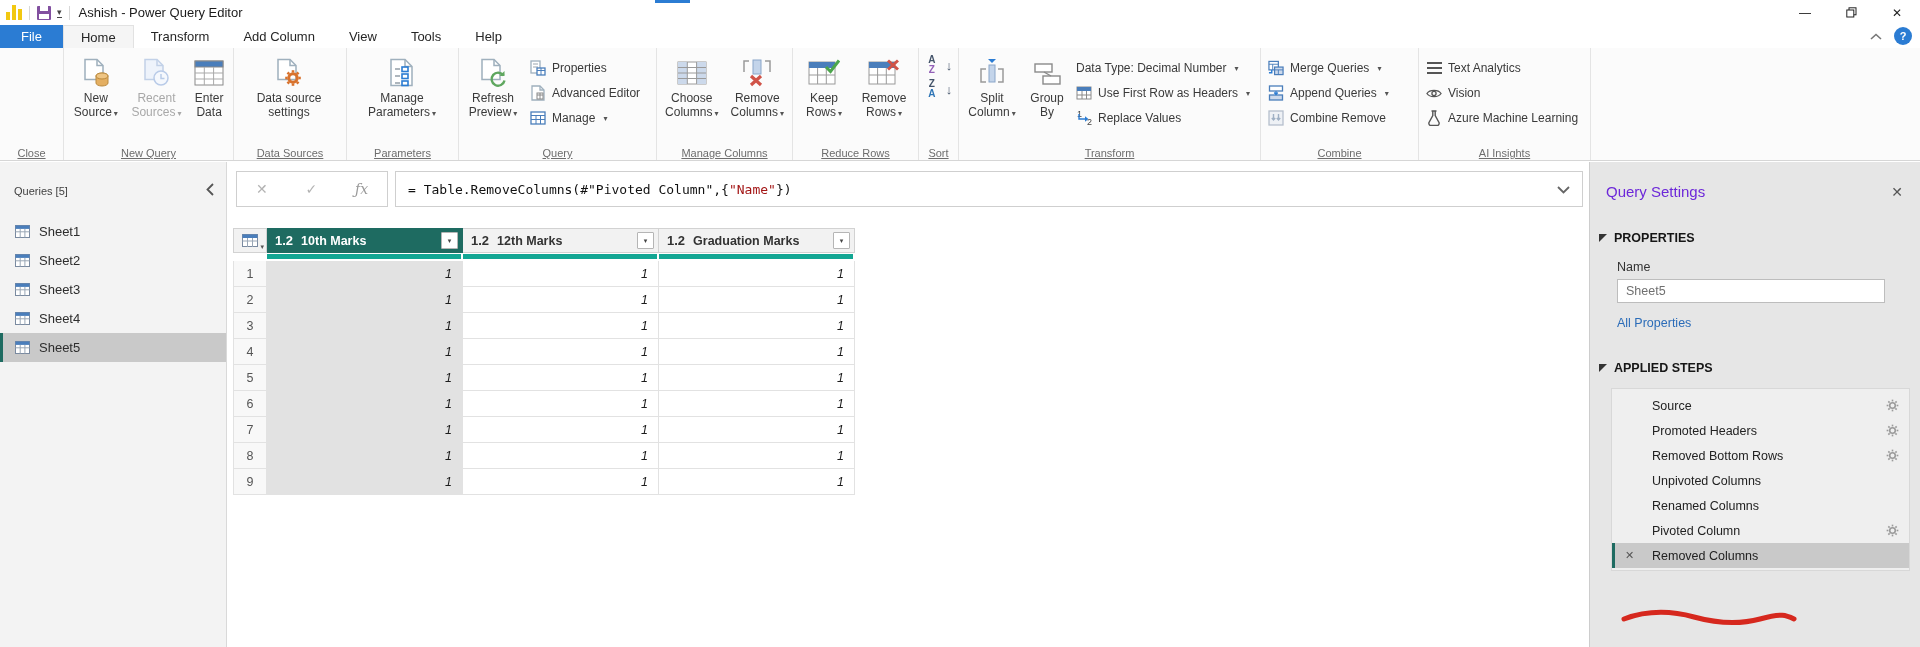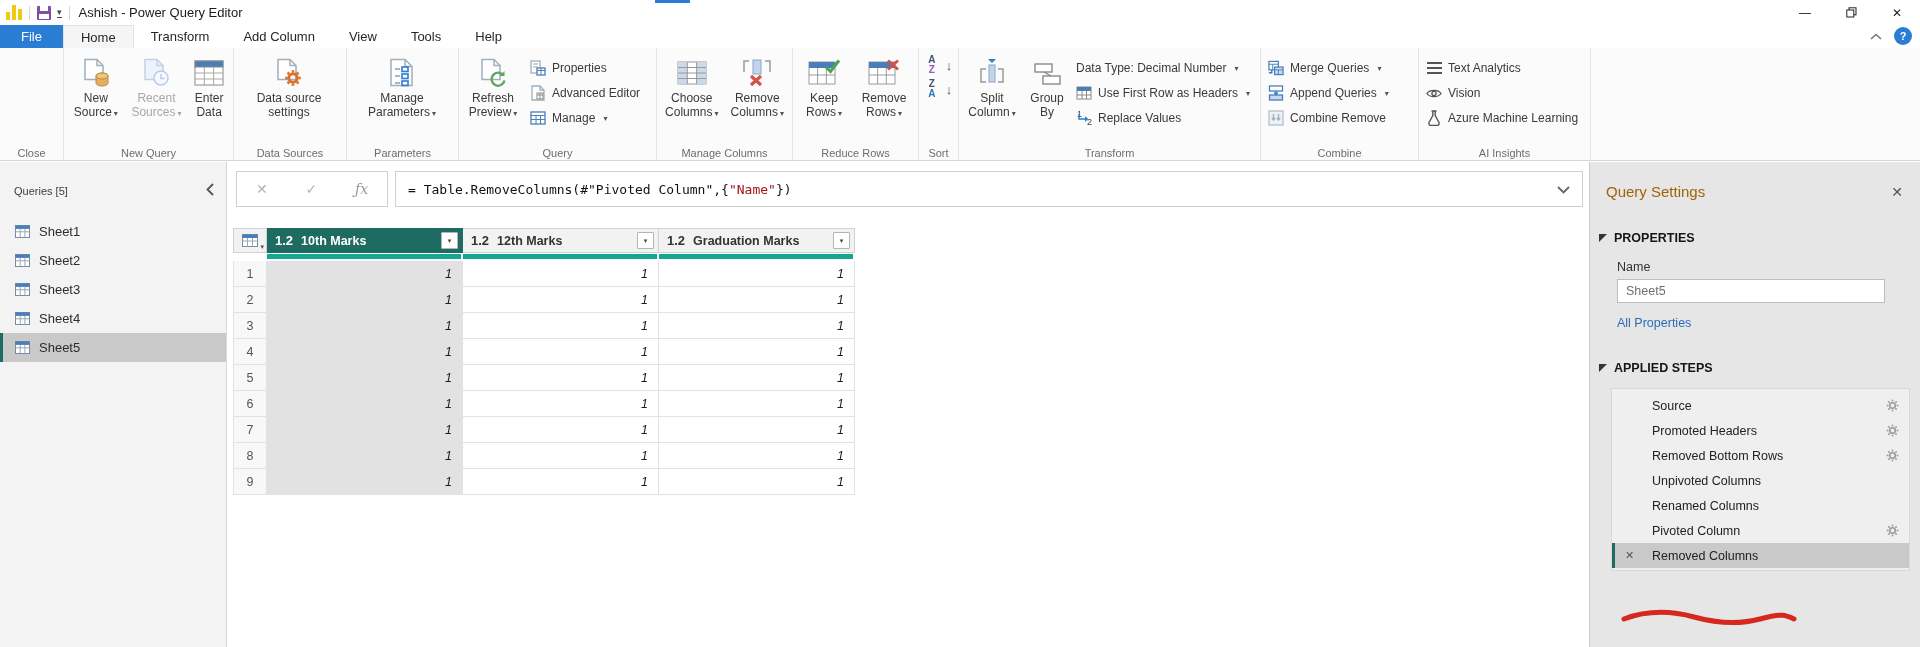--- a/index.html
+++ b/index.html
@@ -27,21 +27,21 @@
   .tab { display:flex; align-items:center; padding:0 17px; color:#262626; }
   .tab-file { background:#2b7cd3; color:#fff; padding:0 21px; }
   .tab-active { background:#f5f5f5; border:1px solid #e2e2e2; border-bottom:none; }
   .tabbar-right { position:absolute; right:8px; top:2px; display:flex; align-items:center; gap:12px; }
   .collapse-ribbon { color:#666; }
   .help-circle { width:18px; height:18px; border-radius:50%; background:#2b7cd3; color:#fff; font-size:11px; font-weight:bold; display:flex; align-items:center; justify-content:center; }
 
   
   .ribbon { height:113px; background:#fbfbfb; border-bottom:1px solid #d6d6d6; display:flex; }
   .rgroup { border-right:1px solid #e4e4e4; position:relative; padding:3px 2px 16px 2px; display:flex; }
-  .rgroup-label { position:absolute; bottom:1px; left:0; right:0; text-align:center; font-size:11px; color:#6d6d6d; white-space:nowrap; }
+  .rgroup-label { position:absolute; bottom:1px; left:0; right:0; text-align:center; font-size:11px; color:#6d6d6d; white-space:nowrap;text-decoration:underline; }
   .bigbtn { display:flex; flex-direction:column; align-items:center; text-align:center;
     font-size:12px; color:#3a3a3a; line-height:14px; padding-top:3px; }
   .bigbtn .bicon { height:37px; display:flex; align-items:center; justify-content:center; }
   .caret { font-size:8px; color:#555; margin-left:2px; }
   .disabled, .disabled .caret { color:#a8a8a8; }
   .stack { display:flex; flex-direction:column; padding-top:8px; gap:7px; }
   .smallbtn { display:flex; align-items:center; gap:6px; font-size:12px; color:#3a3a3a; height:18px; padding:0 5px; white-space:nowrap; }
   .sico { display:inline-flex; width:16px; justify-content:center; }
   .sort-ico { display:flex; flex-direction:column; font-weight:bold; font-size:10px; line-height:10px; width:14px; align-items:center; }
   .sort-arrow { font-size:13px; color:#44546a; margin-left:1px; }
@@ -84,21 +84,21 @@
   .qspacer { width:34px; }
   .qseg { width:196px; padding-right:2px; }
   .qseg i { display:block; height:5px; margin-top:1px; background:#12a693; }
   .drow { display:flex; }
   .rn { width:34px; height:26px; border:1px solid #e2e2e2; border-top:none; background:#f8f8f8; color:#555; display:flex; align-items:center; justify-content:center; font-size:12.5px; }
   .dcell { width:196px; height:26px; border-right:1px solid #e2e2e2; border-bottom:1px solid #e2e2e2; display:flex; align-items:center; justify-content:flex-end; padding-right:10px; font-size:12.5px; font-style:italic; color:#1c1c1c; background:#fff; }
   .dcell.selcol { background:#e2e2e2; }
 
   .settings-panel { width:331px; background:#e6e6e6; border-left:1px solid #cdcdcd; position:relative; font-size:12.5px; }
   .sp-title-row { display:flex; align-items:center; justify-content:space-between; padding:21px 17px 0 16px; }
-  .sp-title { font-size:15px; color:#a16207; }
+  .sp-title { font-size:15px; color:#6d28d9; }
   .sp-close { color:#555; font-size:14px; }
   .section-h { display:flex; align-items:center; gap:7px; margin:31px 0 0 9px; font-weight:bold; color:#161616; font-size:12.5px; }
   .tri { width:0; height:0; border-top:8px solid #333; border-right:8px solid transparent; }
   .name-label { margin:15px 0 5px 27px; color:#333; }
   .name-input { margin-left:27px; width:268px; height:24px; background:#fff; border:1px solid #bdbdbd; display:flex; align-items:center; padding:0 8px; color:#707070; }
   .all-props { margin:13px 0 0 27px; color:#2b6cb8; }
   .steps-box { margin:13px 10px 0 21px; background:#efefef; border:1px solid #d8d8d8; padding:4px 0 2px 0; }
   .step { height:25px; display:flex; align-items:center; padding:0 10px 0 40px; color:#222; position:relative; }
   .step .gear { margin-left:auto; display:inline-flex; }
   .step.selected { background:#c9c9c9; }

